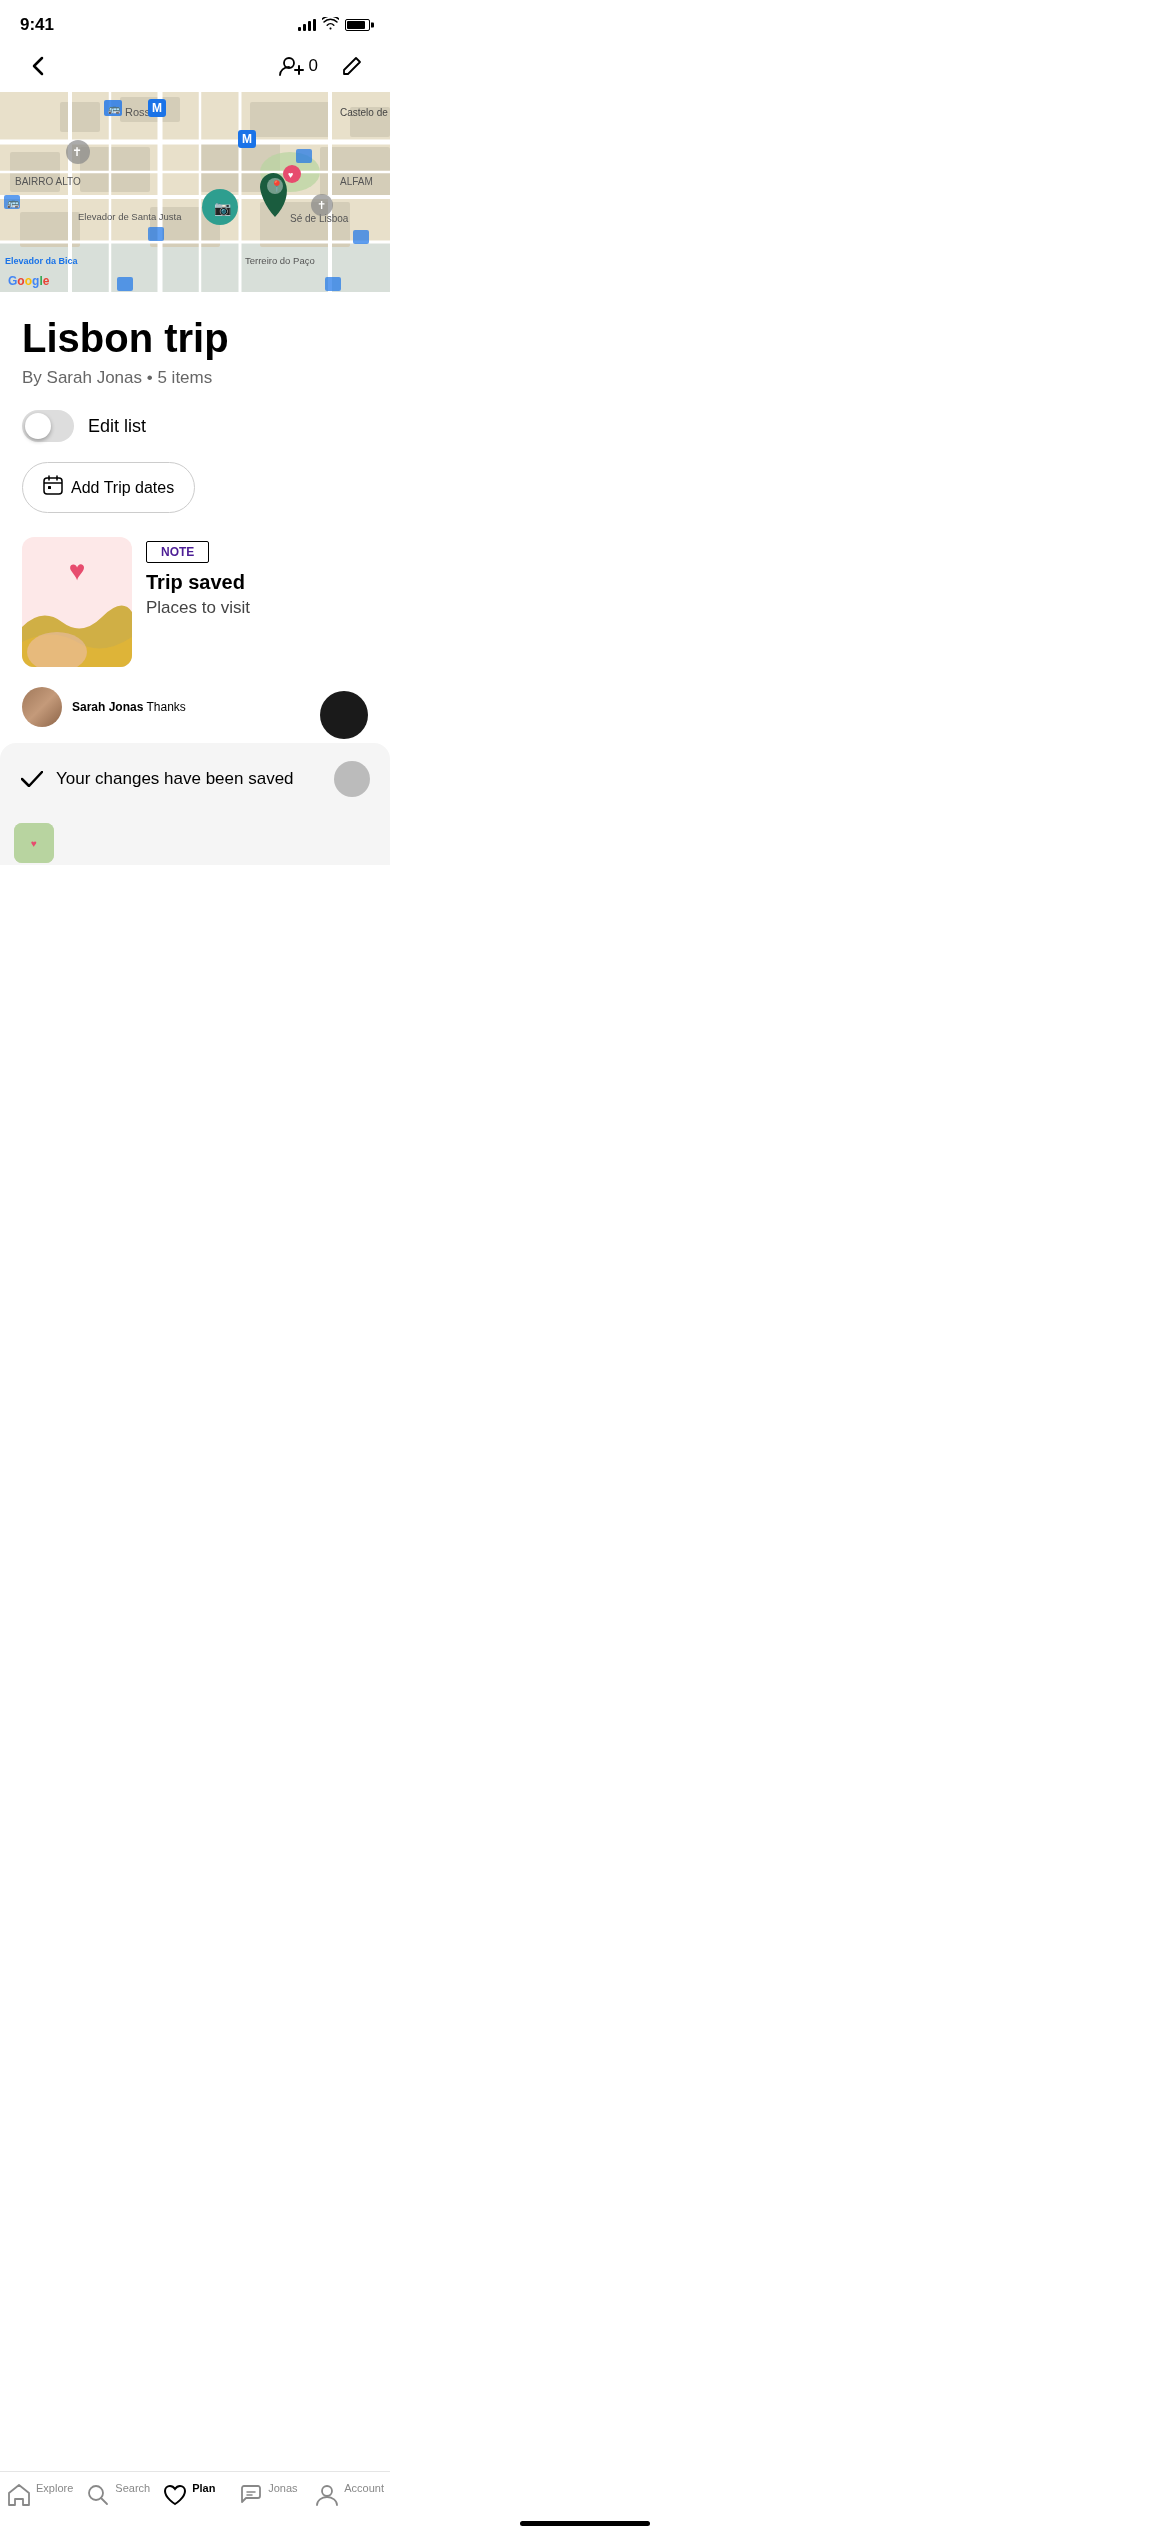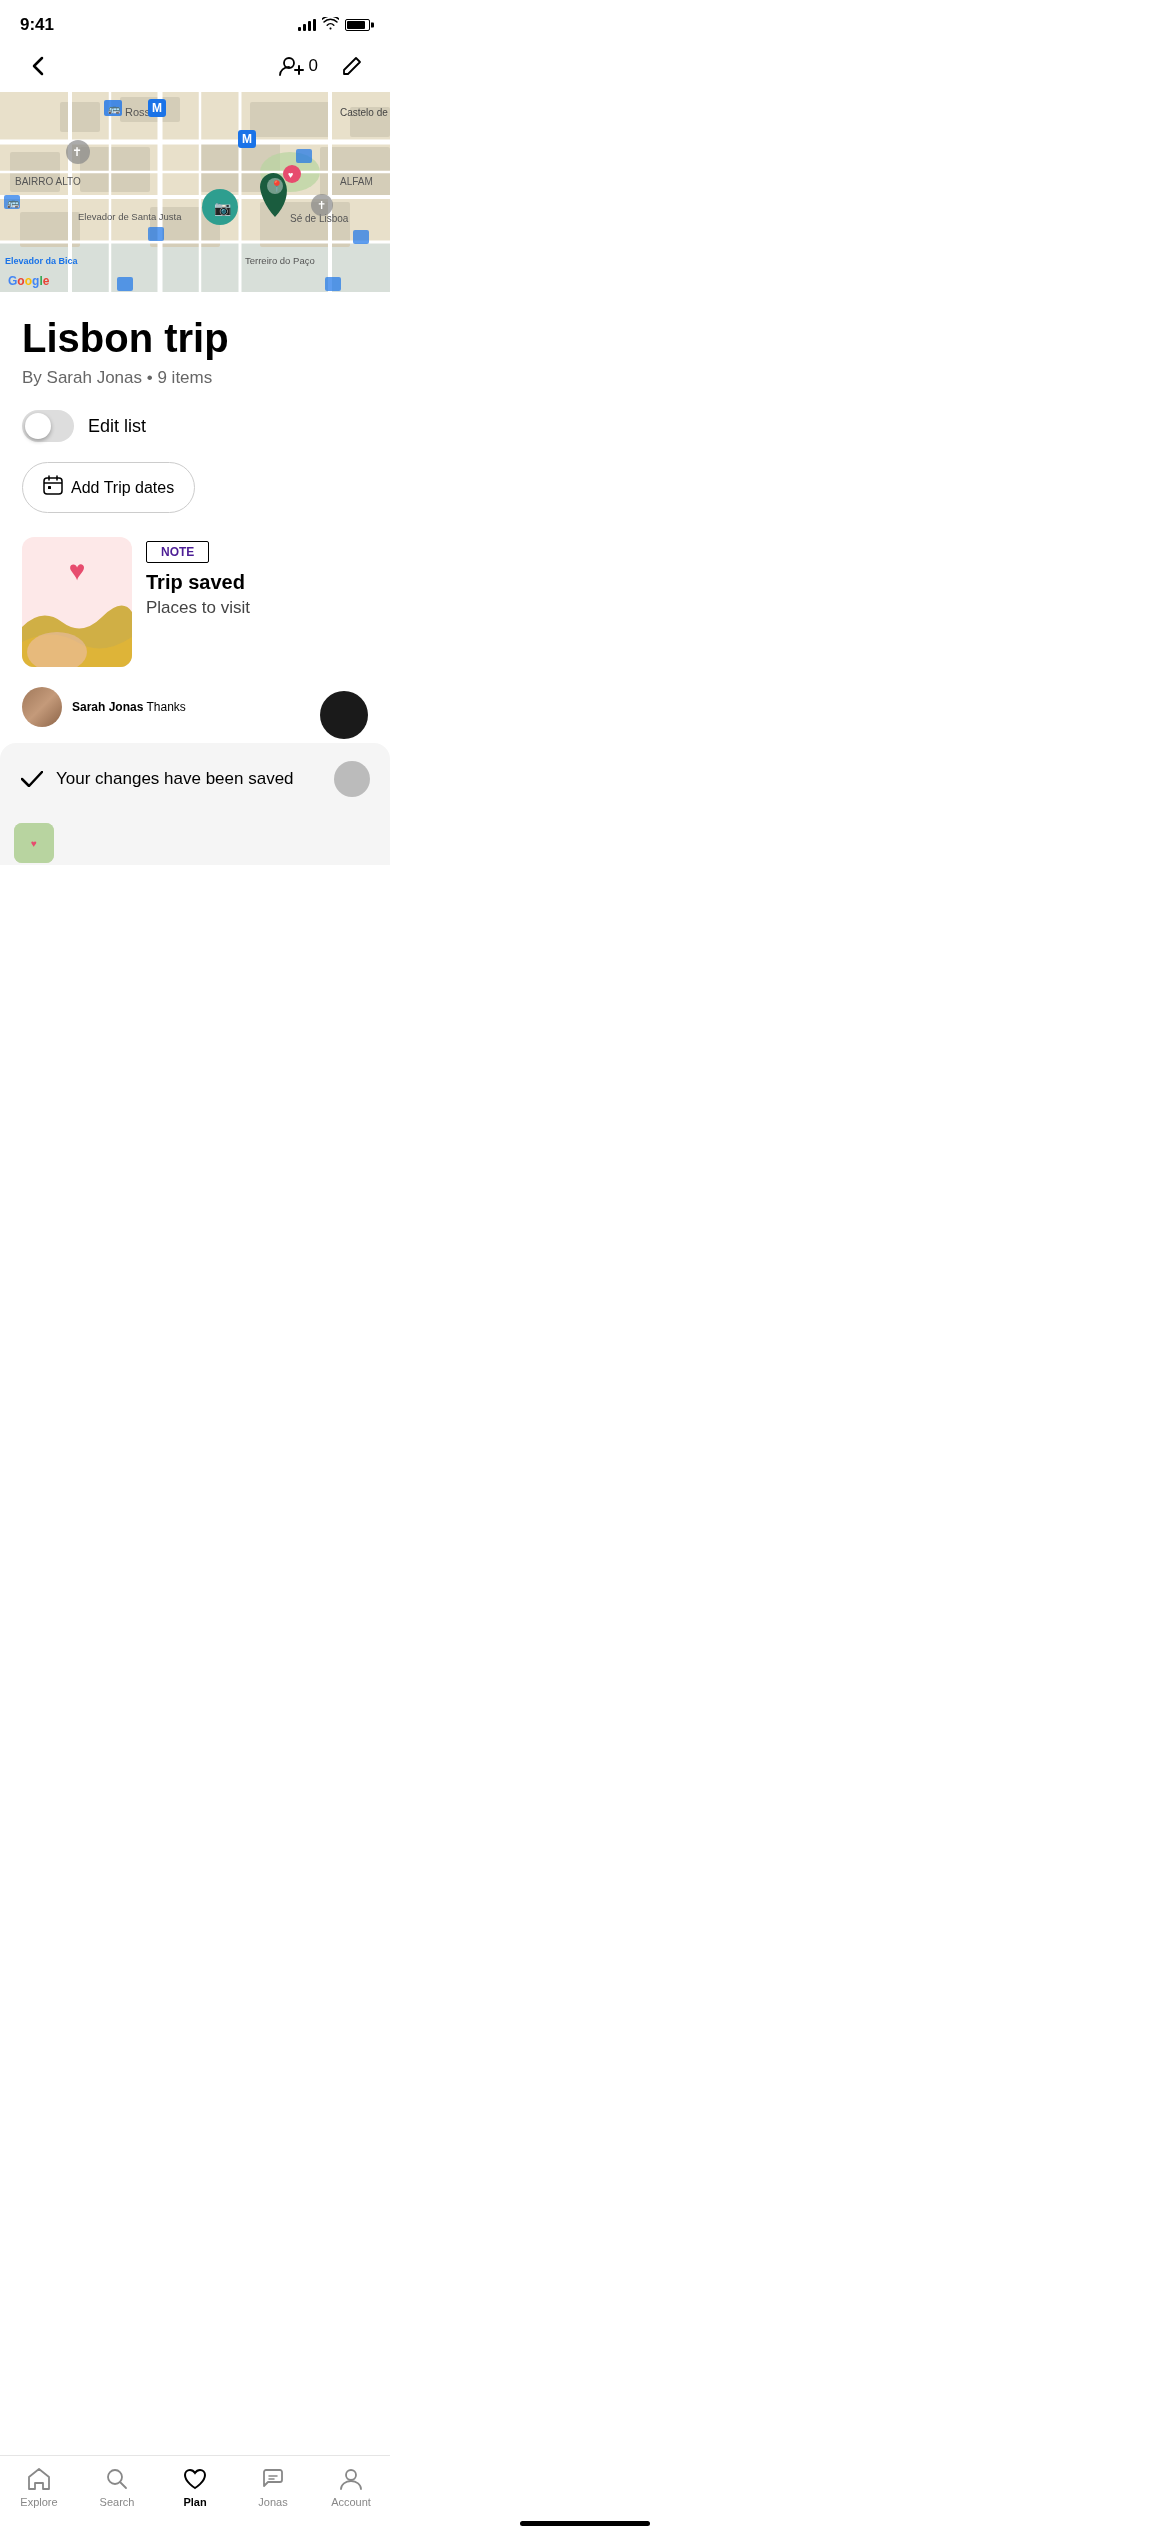--- a/index.html
+++ b/index.html
@@ -343,22 +343,20 @@
       background: #fff;
       border-top: 1px solid #e5e5e5;
       display: flex;
       justify-content: space-around;
       align-items: center;
       padding: 10px 0 24px;
       z-index: 100;
     }
     .nav-item {
       display: flex;
-      flex-direction: column;
-      align-items: center;
       gap: 4px;
       cursor: pointer;
       min-width: 64px;
     }
     .nav-icon {
       width: 26px;
       height: 26px;
       display: flex;
       align-items: center;
       justify-content: center;
@@ -522,21 +520,21 @@
       <tspan fill="#4285F4">G</tspan><tspan fill="#EA4335">o</tspan><tspan fill="#FBBC05">o</tspan><tspan fill="#4285F4">g</tspan><tspan fill="#34A853">l</tspan><tspan fill="#EA4335">e</tspan>
     </text>
   </svg>
 </div>
 
 <div class="content">
   <h1 class="trip-title">Lisbon trip</h1>
   <p class="trip-meta">
     <span>By Sarah Jonas</span>
     <span> • </span>
-    <span>9 items</span>
+    <span>5 items</span>
   </p>
 
   
   <div class="edit-list-row">
     <div class="toggle-track">
       <div class="toggle-thumb"></div>
     </div>
     <span class="edit-list-label">Edit list</span>
   </div>
 

